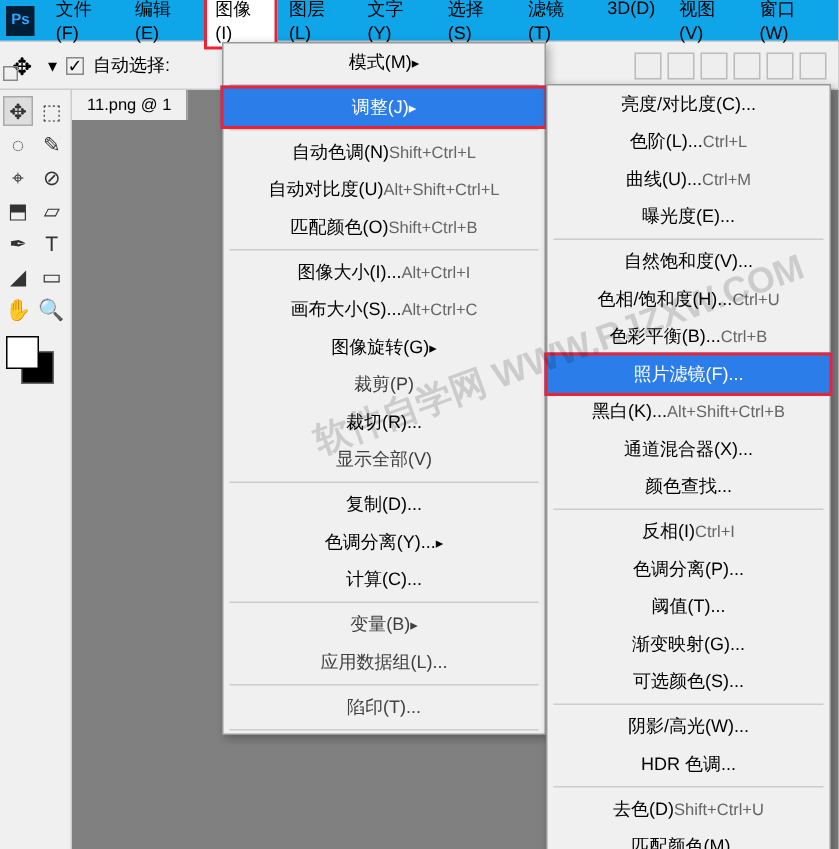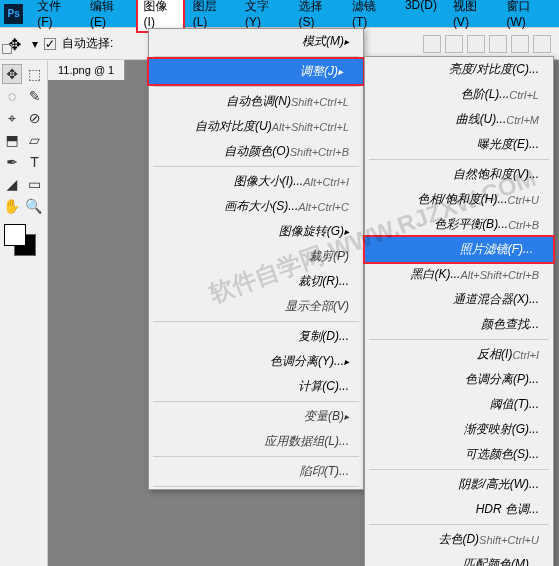--- a/index.html
+++ b/index.html
@@ -20,21 +20,21 @@
 .swatches { margin-top:8px; position:relative; height:36px; }
 .sw-f { width:22px; height:22px; background:#fff; border:1px solid #000; position:absolute; top:0; left:2px; }
 .sw-b { width:22px; height:22px; background:#000; border:1px solid #666; position:absolute; top:10px; left:12px; }
 .mini-sw { position:absolute; top:44px; left:2px; display:flex; gap:1px; }
 .ms { width:10px; height:10px; border:1px solid #888; }
 .canvas-area { flex:1; background:#808080; position:relative; }
 .tab { position:absolute; top:0; left:0; background:#f0f0f0; padding:4px 10px; border-right:1px solid #999; font-size:11px; }
 .dropdown { position:absolute; background:#f0f0f0; border:1px solid #999; box-shadow:2px 2px 6px rgba(0,0,0,0.3); }
 .dd1 { top:28px; left:148px; width:216px; }
 .dd2 { top:56px; left:364px; width:190px; }
-.dd-row { display:flex; justify-content:flex-end; padding:4px 14px; cursor:pointer; align-items:center;font-style:italic; }
+.dd-row { display:flex; justify-content:center; padding:4px 14px; cursor:pointer; align-items:center; }
 .dd-row.sub::after { content:"▸"; font-size:10px; }
 .dd-row.hl { background:#2b7de9; color:#fff; }
 .dd-row.hl-red { border:2px solid #e23; margin:-2px; padding:4px 20px; }
 .dd-row.dis { color:#404040; }
 .dd-sep { height:1px; background:#ccc; margin:2px 4px; }
 .sc { color:#666; font-size:11px; }
 .align-icons { display:flex; gap:4px; margin-left:auto; }
 .ai { width:18px; height:18px; border:1px solid #bbb; background:#eee; }
 .wm { position:absolute; top:220px; left:200px; font-size:24px; color:rgba(0,0,0,0.15); transform:rotate(-20deg); pointer-events:none; font-weight:bold; }
 </style>
@@ -114,21 +114,21 @@
     <div class="dd-sep"></div>
     <div class="dd-row ">
       <span>自动色调(N)</span>
       <span class="sc">Shift+Ctrl+L</span>
     </div>
     <div class="dd-row ">
       <span>自动对比度(U)</span>
       <span class="sc">Alt+Shift+Ctrl+L</span>
     </div>
     <div class="dd-row ">
-      <span>自动颜色(O)</span>
+      <span>匹配颜色(O)</span>
       <span class="sc">Shift+Ctrl+B</span>
     </div>
     <div class="dd-sep"></div>
     <div class="dd-row ">
       <span>图像大小(I)...</span>
       <span class="sc">Alt+Ctrl+I</span>
     </div>
     <div class="dd-row ">
       <span>画布大小(S)...</span>
       <span class="sc">Alt+Ctrl+C</span>

